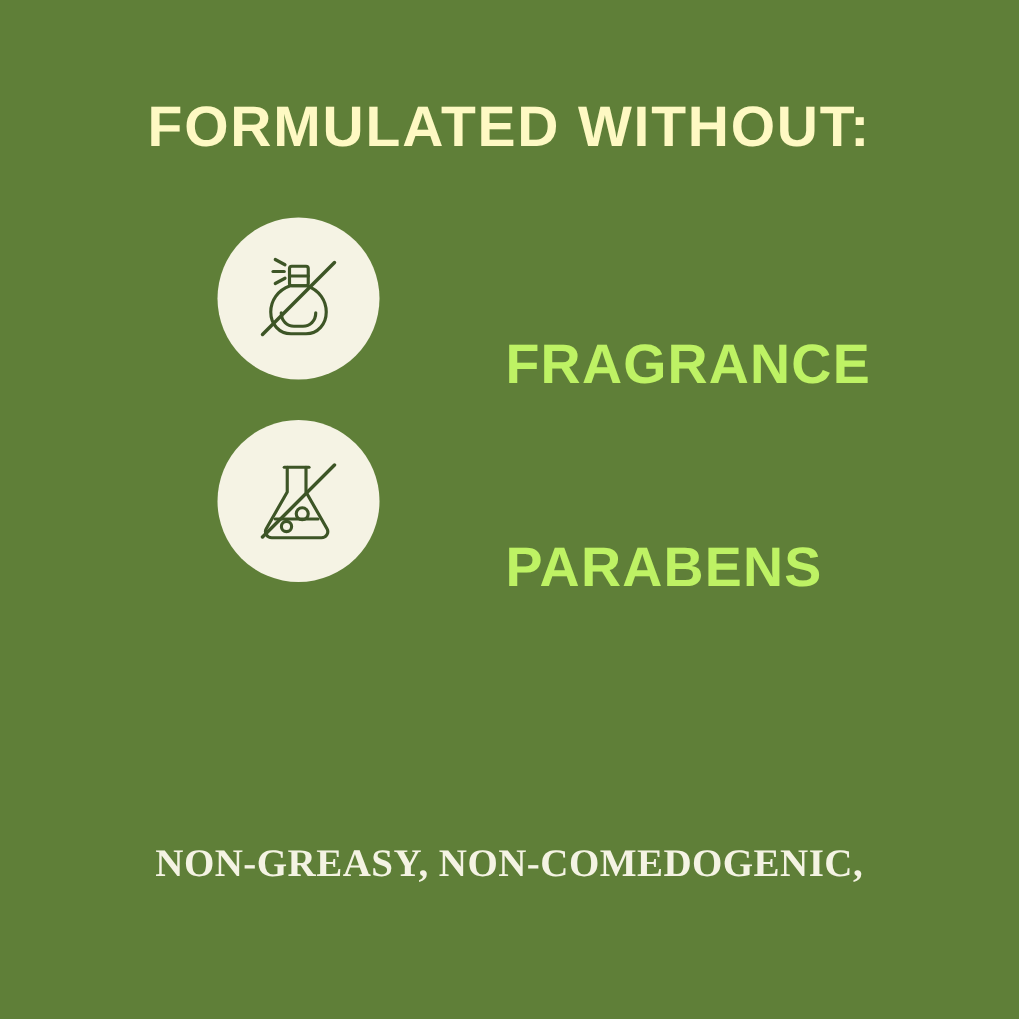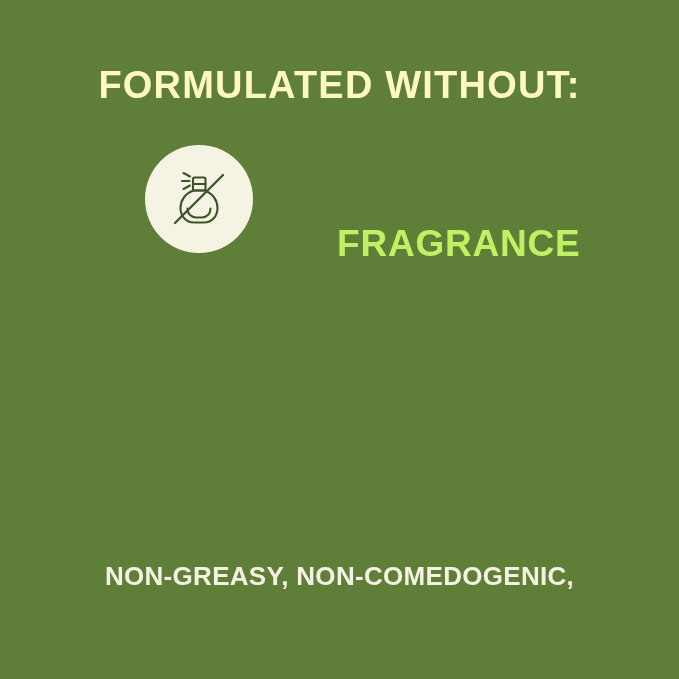--- a/index.html
+++ b/index.html
@@ -87,20 +87,21 @@
     text-align: center;
     color: #f4f3e3;
     font-size: 26px;
     font-weight: 700;
     letter-spacing: 0.3px;
     line-height: 1.24;
   }
   .footer-line {
     display: block;
     white-space: nowrap;
+    font-family: Liberation Serif, serif;
   }
 </style>
 </head>
 <body>
 
 <div class="poster">
 
   <div class="title">FORMULATED WITHOUT:</div>
 
   <div class="rows">
@@ -121,20 +122,40 @@
             <path d="M27.5 19 L20 19"></path>
             <path d="M28 23.5 L21.5 27"></path>
 
             <path d="M13 61 L61 13" stroke-width="2.3"></path>
           </svg>
         </span>
       </div>
       <div class="row-label">FRAGRANCE</div>
     </div>
 
+    <div class="row">
+      <div class="badge">
+        <span>
+          <svg width="74" height="74" viewBox="0 0 74 74" fill="none" stroke="#3d5526" stroke-width="2.1" stroke-linecap="round" stroke-linejoin="round">
+
+            <path d="M27.5 14.5 L44 14.5"></path>
+
+            <path d="M29.5 14.5 L29.5 31 L15.5 55.5 C14 58.2 16 61.5 19.2 61.5 L52.3 61.5 C55.5 61.5 57.5 58.2 56 55.5 L42 31 L42 14.5"></path>
+
+            <path d="M21.5 49 L50 49"></path>
+
+            <circle cx="29" cy="54" r="3.4"></circle>
+            <circle cx="39.5" cy="45.5" r="4"></circle>
+
+            <path d="M13 61 L61 13" stroke-width="2.3"></path>
+          </svg>
+        </span>
+      </div>
+      <div class="row-label">PARABENS</div>
+    </div>
 
 
   </div>
 
   <div class="footer">
     <span class="footer-line">NON-GREASY, NON-COMEDOGENIC,</span>
   </div>
 
 </div>
 

